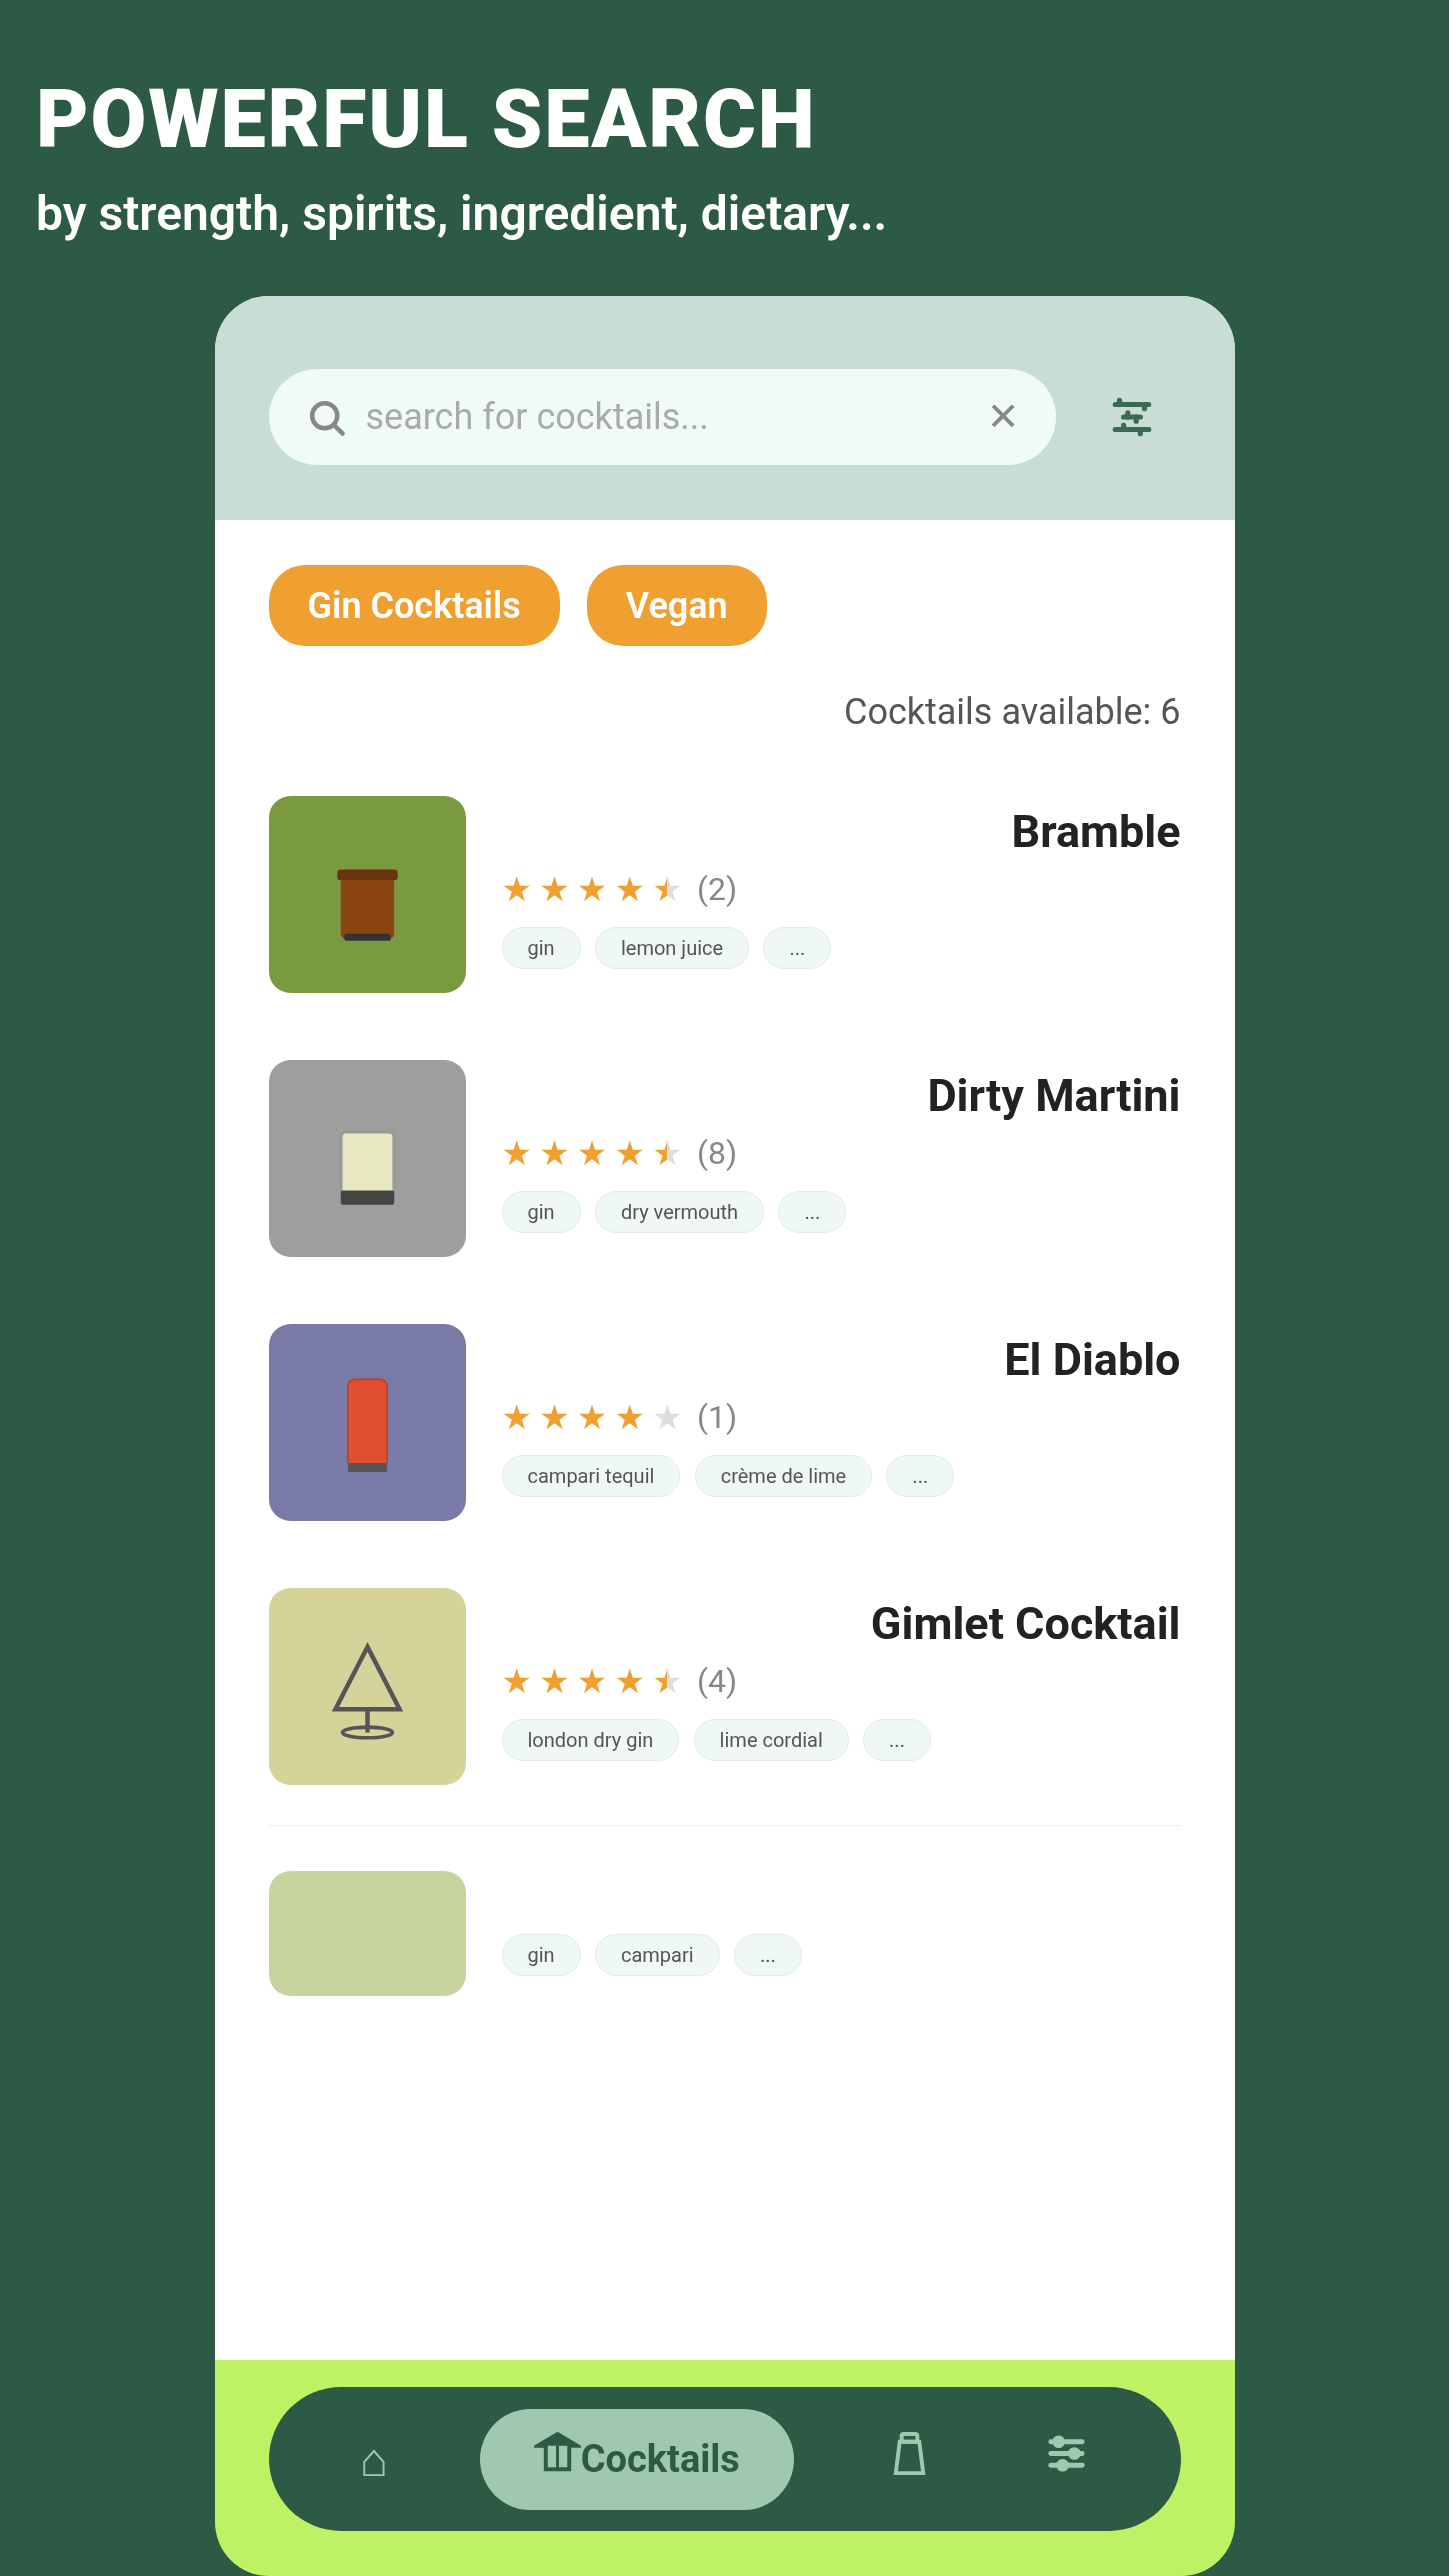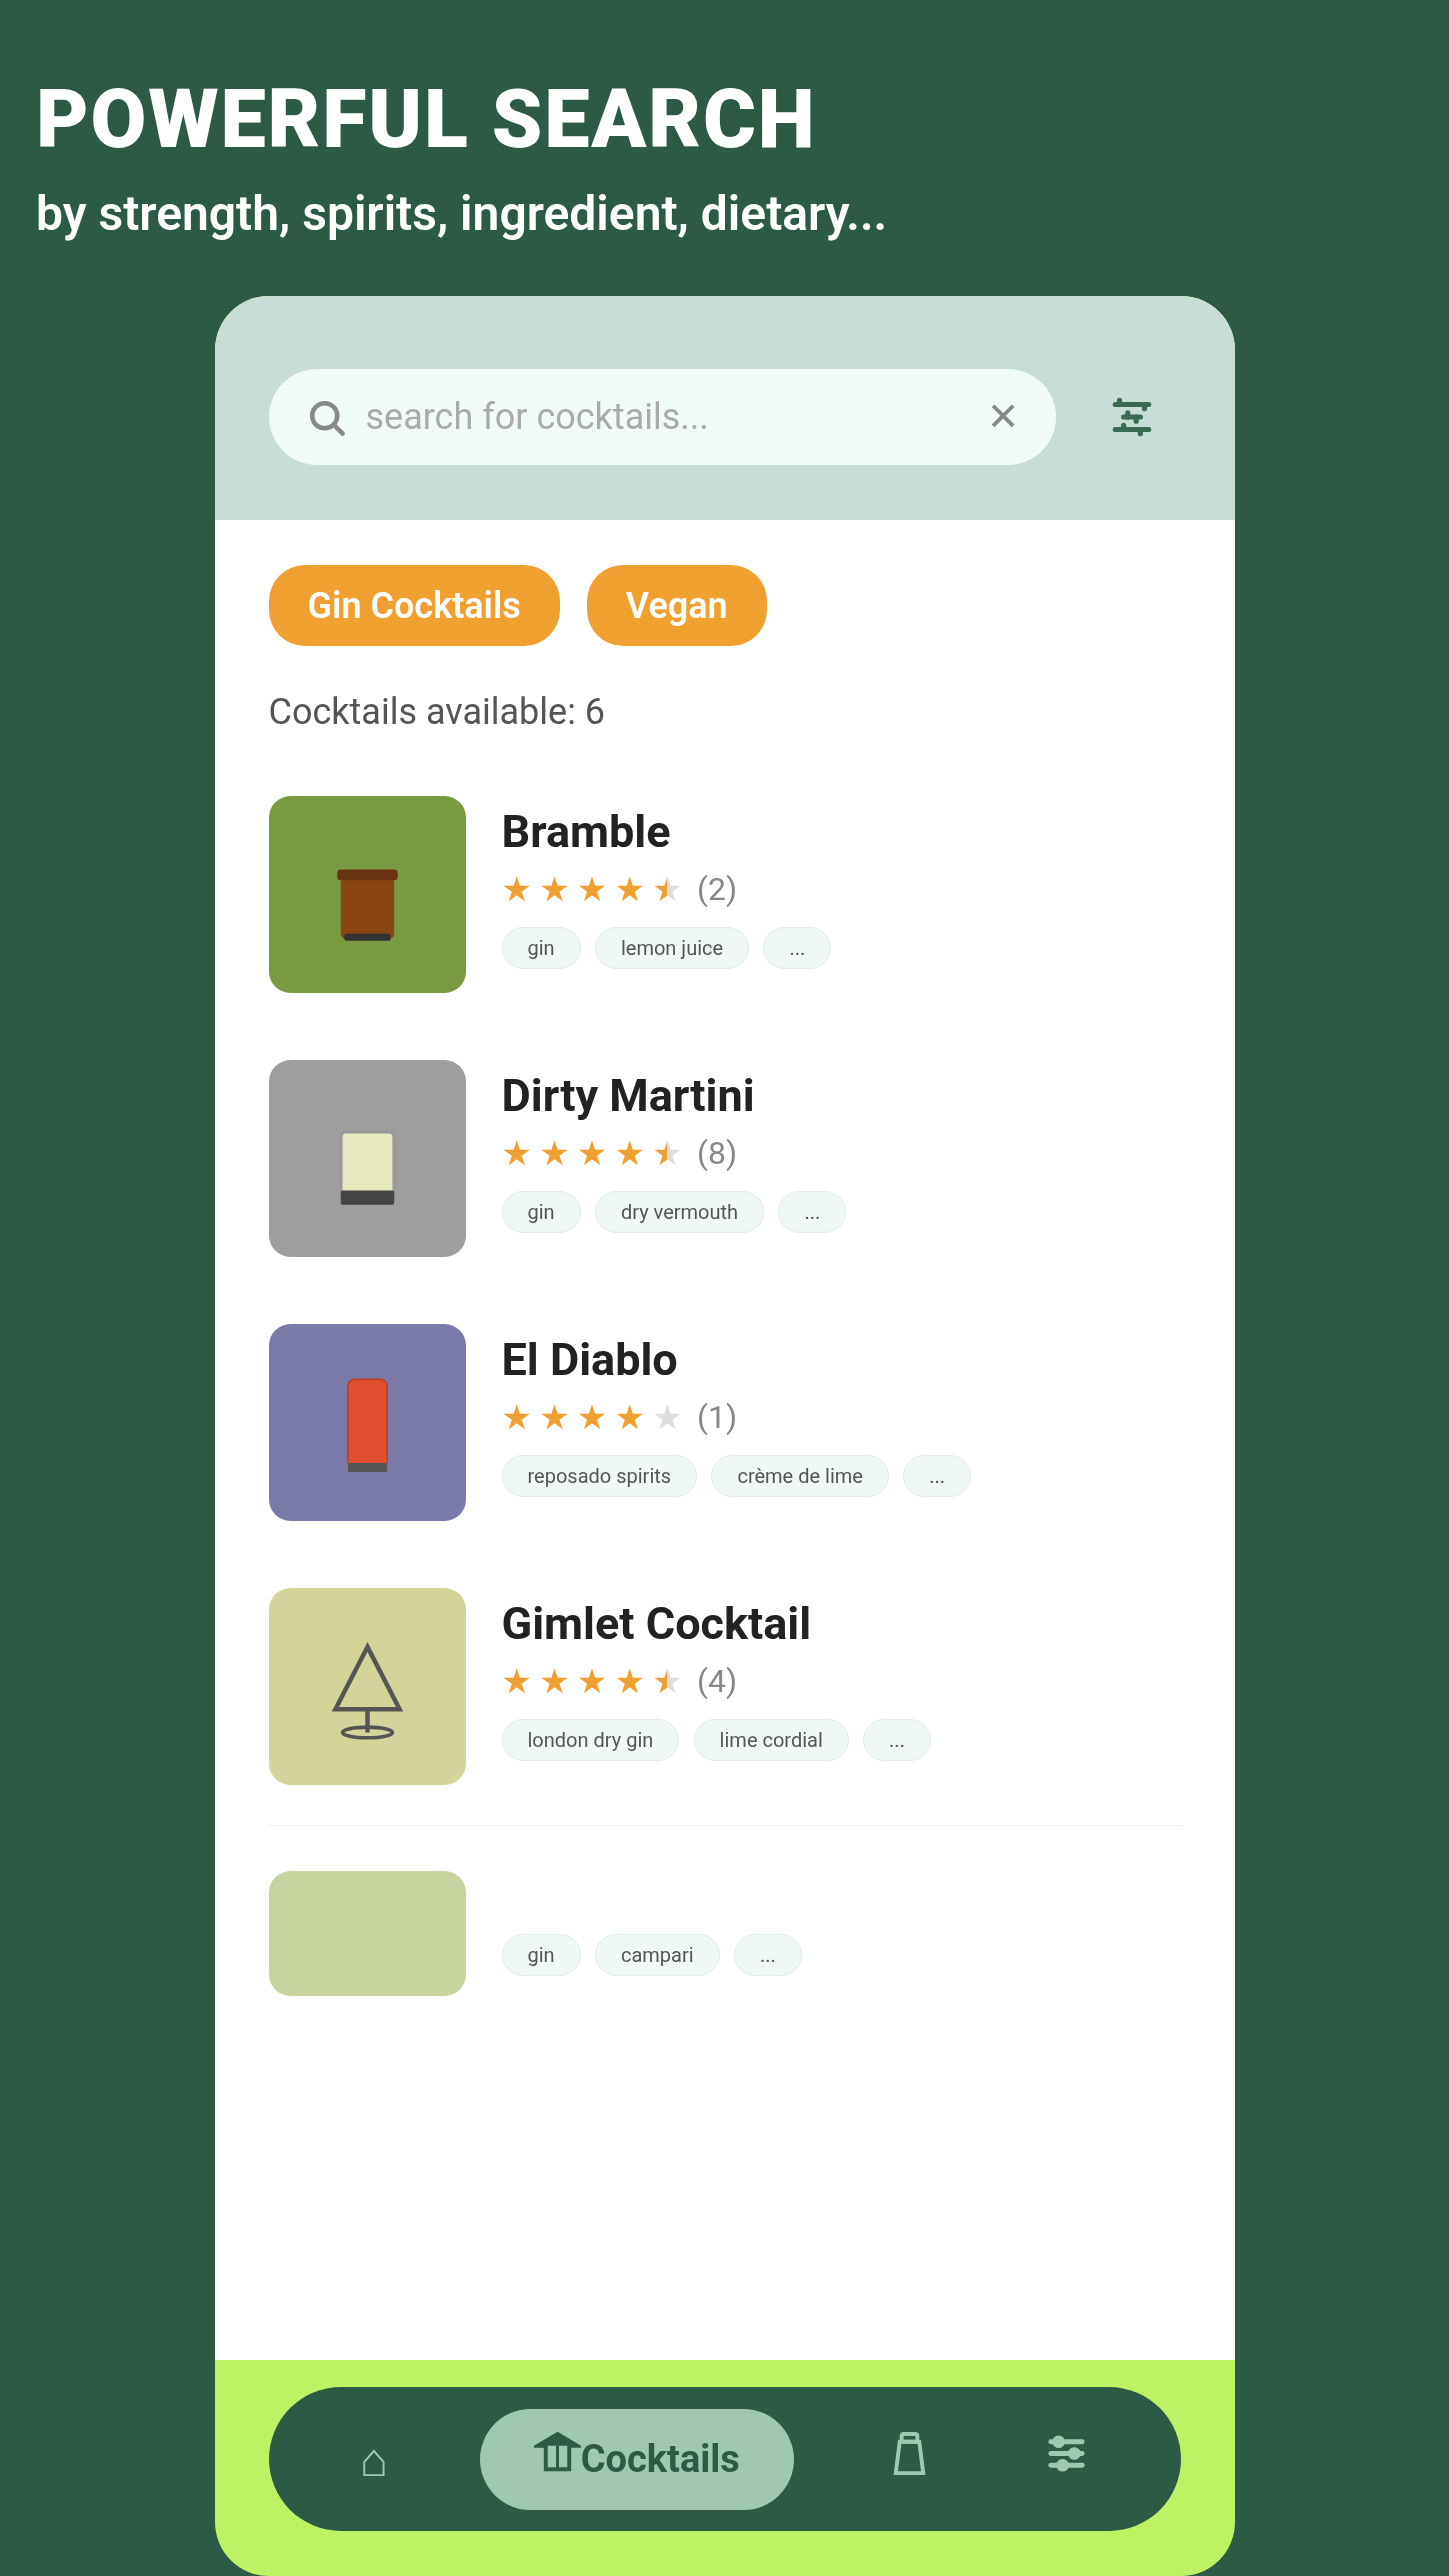--- a/index.html
+++ b/index.html
@@ -90,20 +90,21 @@
       cursor: pointer;
     }
 
     .results-area {
       background: white;
       flex: 1;
       padding: 45px 54px 0;
       display: flex;
       flex-direction: column;
       gap: 0;
+      text-align: right;
     }
 
     .tags-row {
       display: flex;
       gap: 27px;
       margin-bottom: 45px;
       flex-wrap: wrap;
     }
 
     .tag-chip {
@@ -374,21 +375,21 @@
           <div class="cocktail-name">El Diablo</div>
           <div class="stars-row">
             <span class="star">★</span>
             <span class="star">★</span>
             <span class="star">★</span>
             <span class="star">★</span>
             <span class="star-empty">★</span>
             <span class="rating-count">(1)</span>
           </div>
           <div class="ingredient-tags">
-            <span class="ing-tag">reposado spirits</span>
+            <span class="ing-tag">campari tequil</span>
             <span class="ing-tag">crème de lime</span>
             <span class="ing-tag">...</span>
           </div>
         </div>
       </div>
 
       <div class="cocktail-item">
         <div class="cocktail-thumb thumb-gimlet">
           <svg width="107" height="116" viewBox="0 0 60 65">
             <polygon points="30,10 48,45 12,45" fill="none" stroke="#555" stroke-width="2.5"></polygon>

